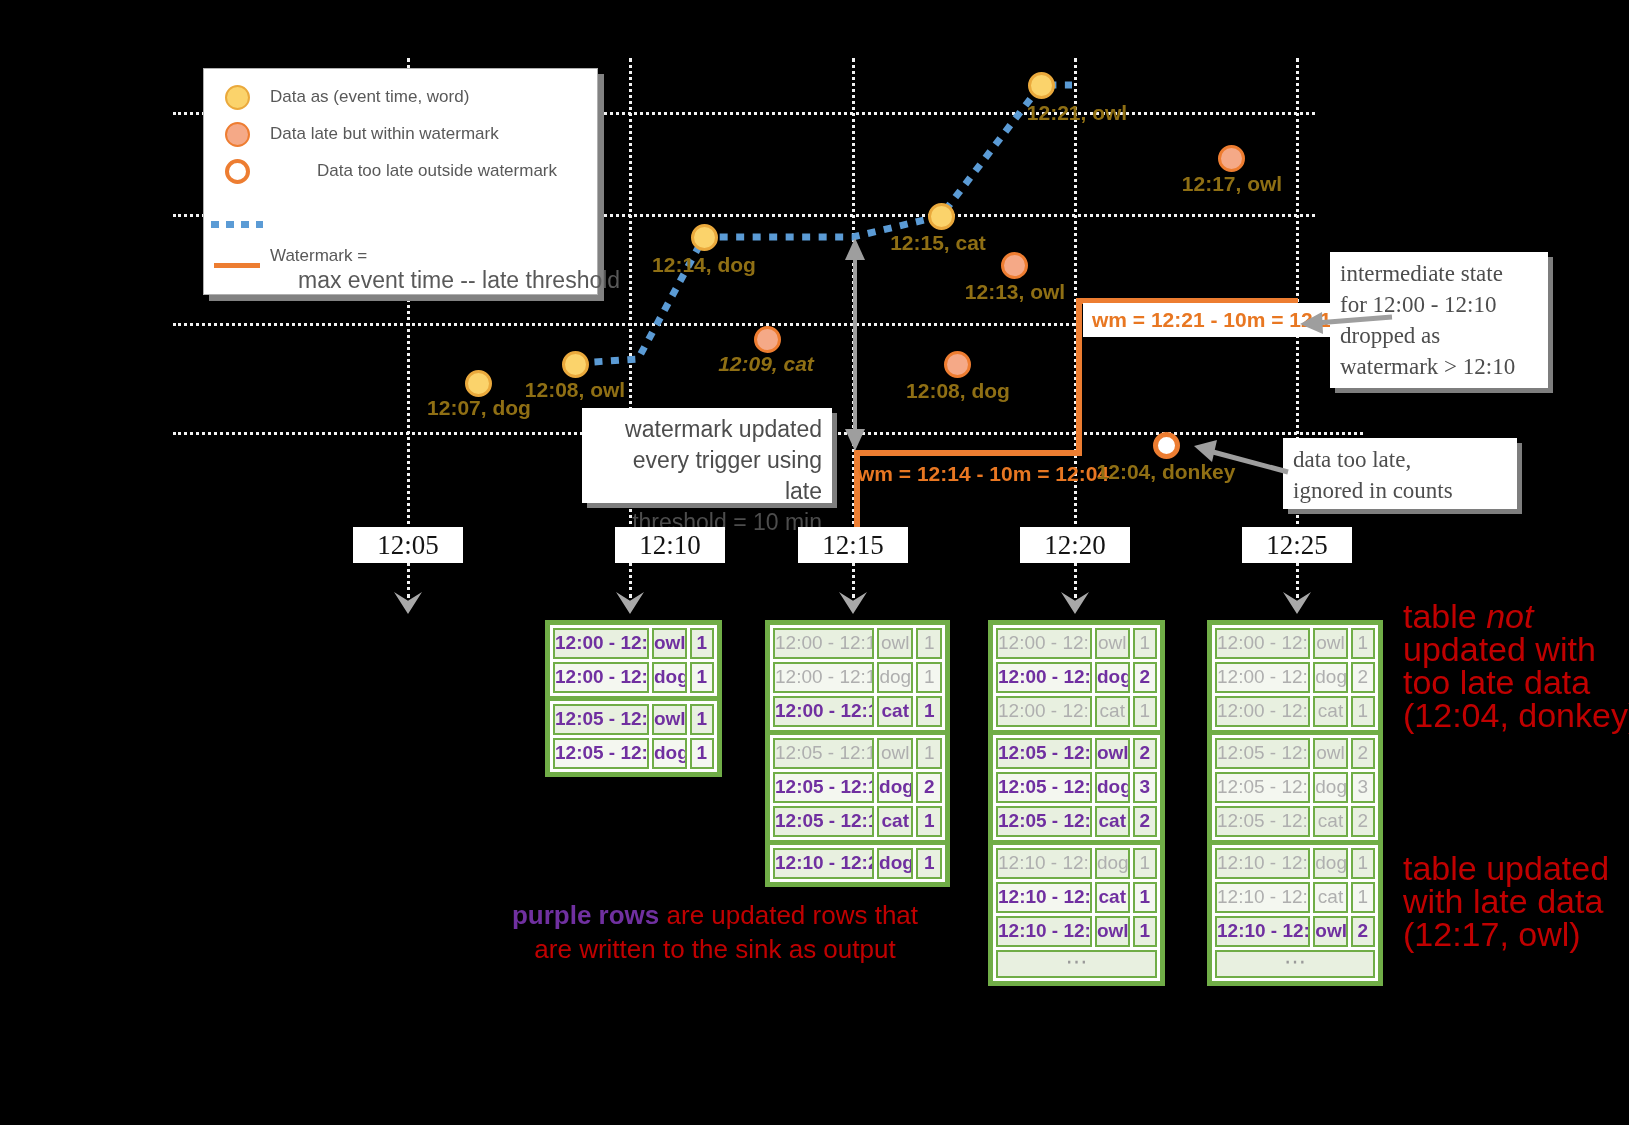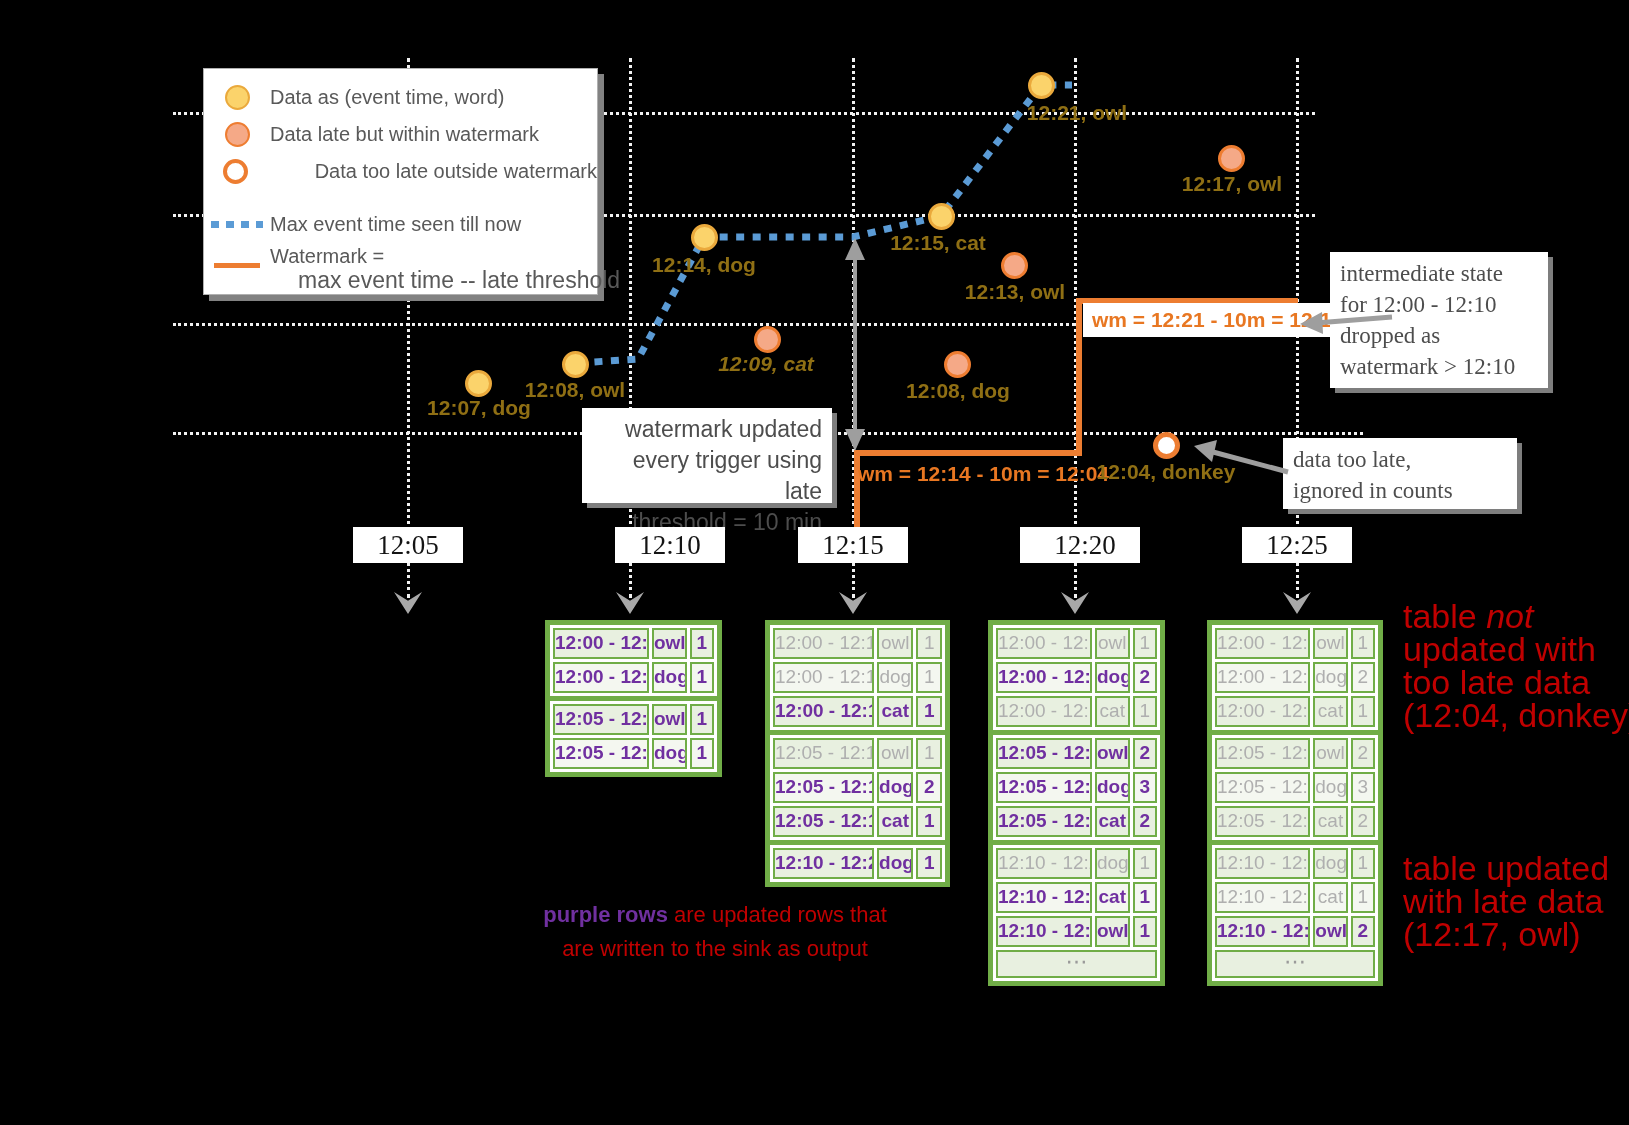--- a/index.html
+++ b/index.html
@@ -19,21 +19,21 @@
   .dot.on-time{width:27px;height:27px;background:#FBD36B;border:3px solid #EAA93C;}
   .dot.late{width:27px;height:27px;background:#F5A987;border:3px solid #EE7D31;}
   .dot.too-late{width:27px;height:27px;background:#fff;border:5px solid #ED7D31;}
   .dot-label{position:absolute;transform:translateX(-50%);font-size:21px;font-weight:600;
              color:#8F6F14;white-space:nowrap;z-index:4;}
   
   #legend{position:absolute;left:203px;top:68px;width:395px;height:227px;background:#fff;
           border:1.5px solid #b0b0b0;box-shadow:6px 6px 0 #828282;box-sizing:border-box;z-index:5;}
   .legend-item{position:absolute;left:0;width:100%;height:30px;display:flex;align-items:center;}
   .li-icon{width:66px;display:flex;justify-content:center;align-items:center;height:30px;}
-  .li-text{font-size:20px;color:#595959;white-space:nowrap;}
+  .li-text{font-size:17px;color:#595959;white-space:nowrap;}
   .ic-circle{width:25px;height:25px;border-radius:50%;box-sizing:border-box;display:inline-block;}
   .ic-on{background:#FBD36B;border:2.5px solid #EAA93C;}
   .ic-late{background:#F5A987;border:2.5px solid #EE7D31;}
   .ic-toolate{background:#fff;border:4px solid #ED7D31;}
   .ic-blue{width:52px;height:7px;background:repeating-linear-gradient(90deg,#5B9BD5 0 8px,transparent 8px 15px);display:inline-block;}
   .ic-orange{width:46px;height:5px;background:#ED7D31;display:inline-block;margin-top:18px;}
   .legend-sub{position:absolute;left:94px;top:198px;font-size:23px;color:#595959;white-space:nowrap;}
   
   .callout{position:absolute;background:#fff;color:#4d4d4d;font-size:23px;line-height:31px;
            box-sizing:border-box;padding:6px 10px;box-shadow:5px 5px 0 #7e7e7e;z-index:5;}
@@ -53,21 +53,21 @@
          text-align:center;font-size:19px;white-space:nowrap;overflow:hidden;}
   .ocell.altbg{background:#F4F7F0;}
   .ocell.win{flex:63 1 0;}
   .ocell.word{flex:21 1 0;}
   .ocell.cnt{flex:14 1 0;}
   .ocell.up{color:#7030A0;font-weight:600;}
   .ocell.stale{color:#AFAFAF;}
   .ocell.ell{flex:1 1 0;height:28px;line-height:20px;color:#9a9a9a;font-size:22px;border:2px solid #70AD47;}
   
   .rednote{position:absolute;color:#C00000;font-size:34px;line-height:33px;z-index:5;white-space:nowrap;}
-  #sink-note{left:425px;top:898px;width:580px;text-align:center;font-size:22px;line-height:34px;}
+  #sink-note{left:425px;top:898px;width:580px;text-align:center;font-size:26px;line-height:34px;}
   .purple-lead{color:#7030A0;font-weight:700;}
   #not-updated-note{left:1403px;top:600px;}
   #updated-note{left:1403px;top:852px;}
 </style>
 </head>
 <body>
 
 <div id="stage">
 
   <div id="gridlines">
@@ -130,21 +130,20 @@
       <div class="legend-item" style="top: 87px; gap: 47px;">
         <div class="li-icon">
           <div class="ic-circle ic-toolate"></div>
         </div>
         <div class="li-text">Data too late outside watermark</div>
       </div>
       <div class="legend-item" style="top: 140px;">
         <div class="li-icon">
           <div class="ic-blue"></div>
         </div>
-        <div class="li-text">Max event time seen till now</div>
       </div>
       <div class="legend-item" style="top: 172px;">
         <div class="li-icon">
           <div class="ic-orange"></div>
         </div>
         <div class="li-text">Watermark =</div>
       </div>
       <div class="legend-sub">max event time -- late threshold</div>
     </div>
   <div id="callouts">
@@ -164,21 +163,21 @@
         <div>ignored in counts</div>
       </div>
     </div>
   <div id="triggers">
       <div class="trigger-box" style="left: 353px;">12:05</div>
       <div class="chevron" style="left: 394px;"></div>
       <div class="trigger-box" style="left: 575px; margin-left: 40px;">12:10</div>
       <div class="chevron" style="left: 616px;"></div>
       <div class="trigger-box" style="left: 798px;">12:15</div>
       <div class="chevron" style="left: 839px;"></div>
-      <div class="trigger-box" style="left: 1020px; padding-left: 10px;">12:20</div>
+      <div class="trigger-box" style="left: 1020px;">12:20</div>
       <div class="chevron" style="left: 1061px;"></div>
       <div class="trigger-box" style="left: 1242px;">12:25</div>
       <div class="chevron" style="left: 1283px;"></div>
     </div>
   <div id="tables">
       <div class="otable" style="left: 545px; width: 177px;">
         <div class="orow" style="margin-top: 0px;">
           <div class="ocell win up">12:00 - 12:10</div>
           <div class="ocell word up">owl</div>
           <div class="ocell cnt up">1</div>

